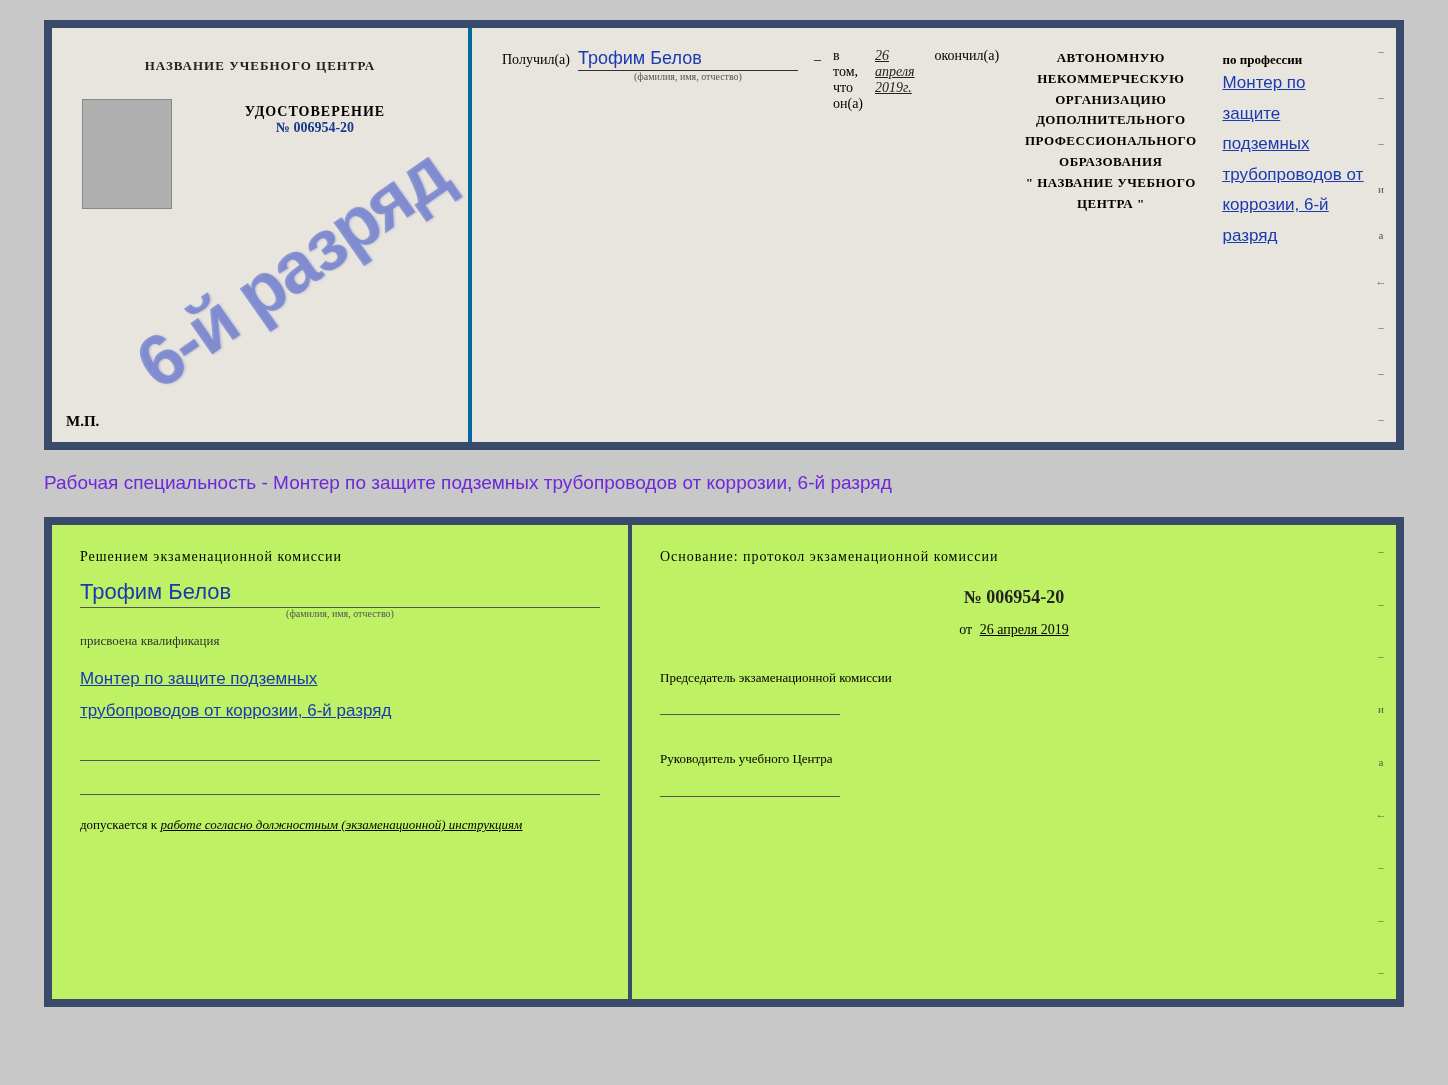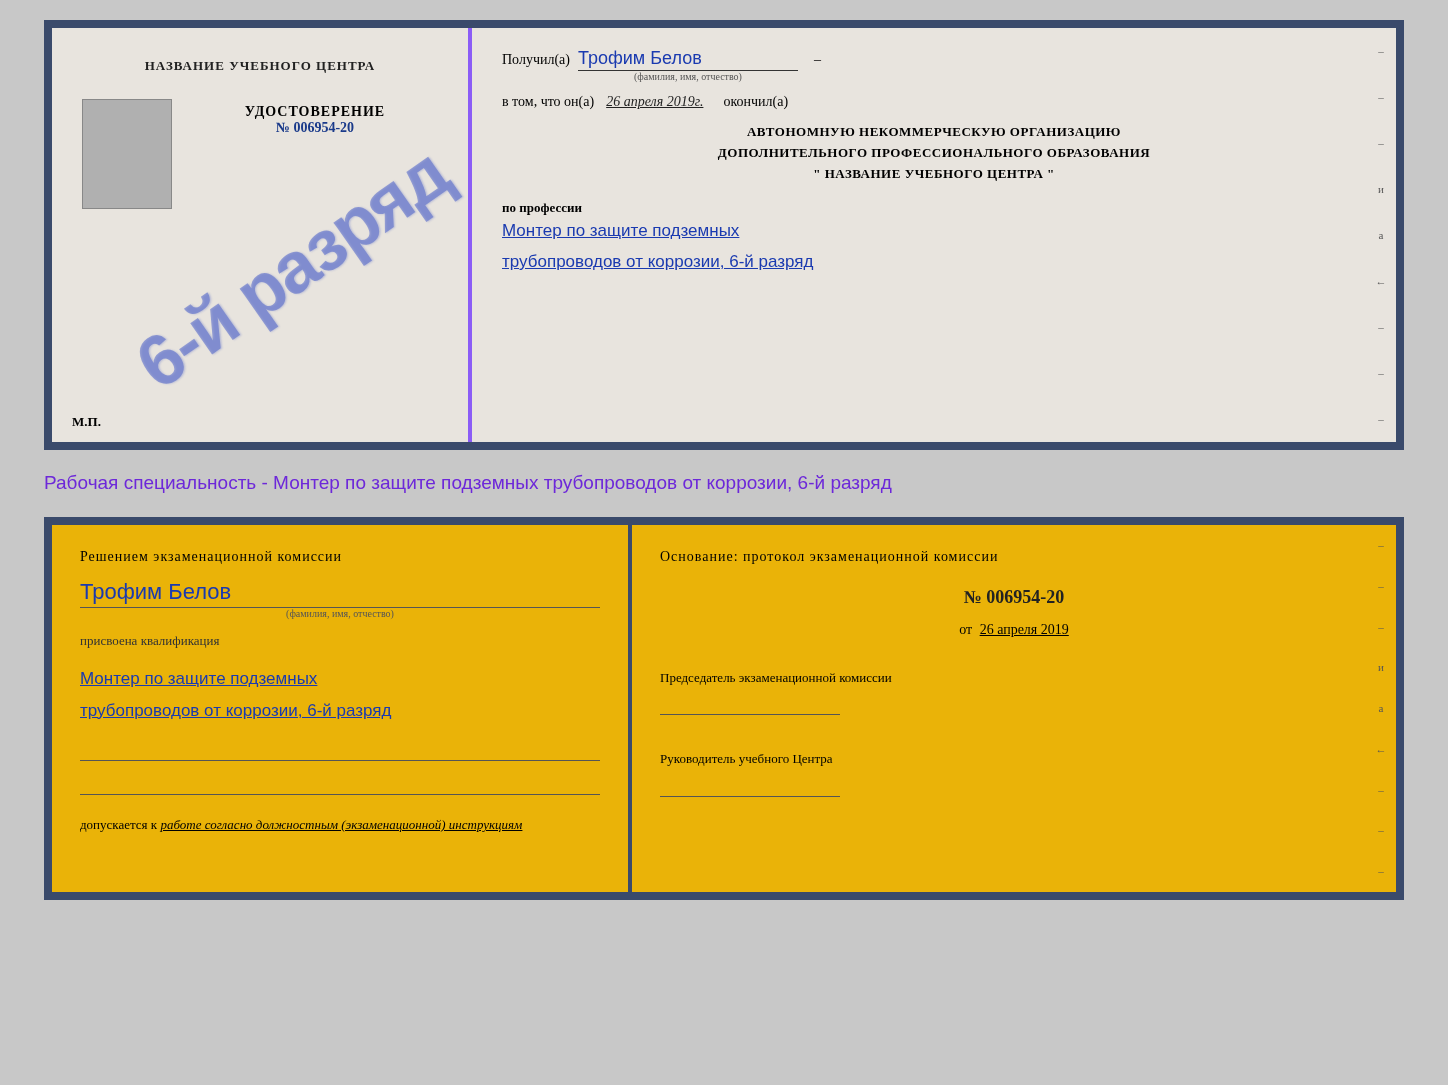--- a/index.html
+++ b/index.html
@@ -28,33 +28,33 @@
       height: 430px;
       background: #e8e4de;
       border: 8px solid #3a4a6b;
       display: flex;
       position: relative;
       overflow: hidden;
     }
 
     .diploma-left {
       width: 420px;
-      border-right: 4px solid #8b5cf6;
+      border-right: 4px solid #0369a1;
       padding: 20px 20px 10px 20px;
       display: flex;
       flex-direction: column;
       align-items: center;
       position: relative;
     }
 
     .diploma-right {
       flex: 1;
       padding: 20px 30px 10px 30px;
       display: flex;
-      flex-direction: column;
+      flex-direction: row;
       gap: 12px;
       position: relative;
     }
 
     .center-title {
       font-size: 13px;
       font-weight: bold;
       letter-spacing: 1px;
       text-align: center;
       color: #222;
@@ -84,22 +84,22 @@
 
     .udostoverenie-block .nomer {
       font-size: 14px;
       color: #1a3a8a;
       font-weight: bold;
     }
 
     .mp-label {
       position: absolute;
       bottom: 12px;
-      left: 20px;
-      font-size: 13px;
+      left: 14px;
+      font-size: 15px;
       font-weight: bold;
     }
 
     
     .stamp-diagonal {
       position: absolute;
       left: 60px;
       top: 60px;
       width: 360px;
       height: 360px;
@@ -201,22 +201,22 @@
       font-size: 19px;
       color: #6d28d9;
       font-family: Arial, sans-serif;
       padding: 4px 0;
       line-height: 1.4;
     }
 
     
     .bottom-container {
       width: 1360px;
-      height: 383px;
-      background: #eab308;
+      height: 490px;
+      background: #bef264;
       border: 8px solid #3a4a6b;
       display: flex;
       position: relative;
       overflow: hidden;
     }
 
     .bottom-left {
       width: 580px;
       border-right: 4px solid #3a4a6b;
       padding: 24px 28px 16px 28px;

